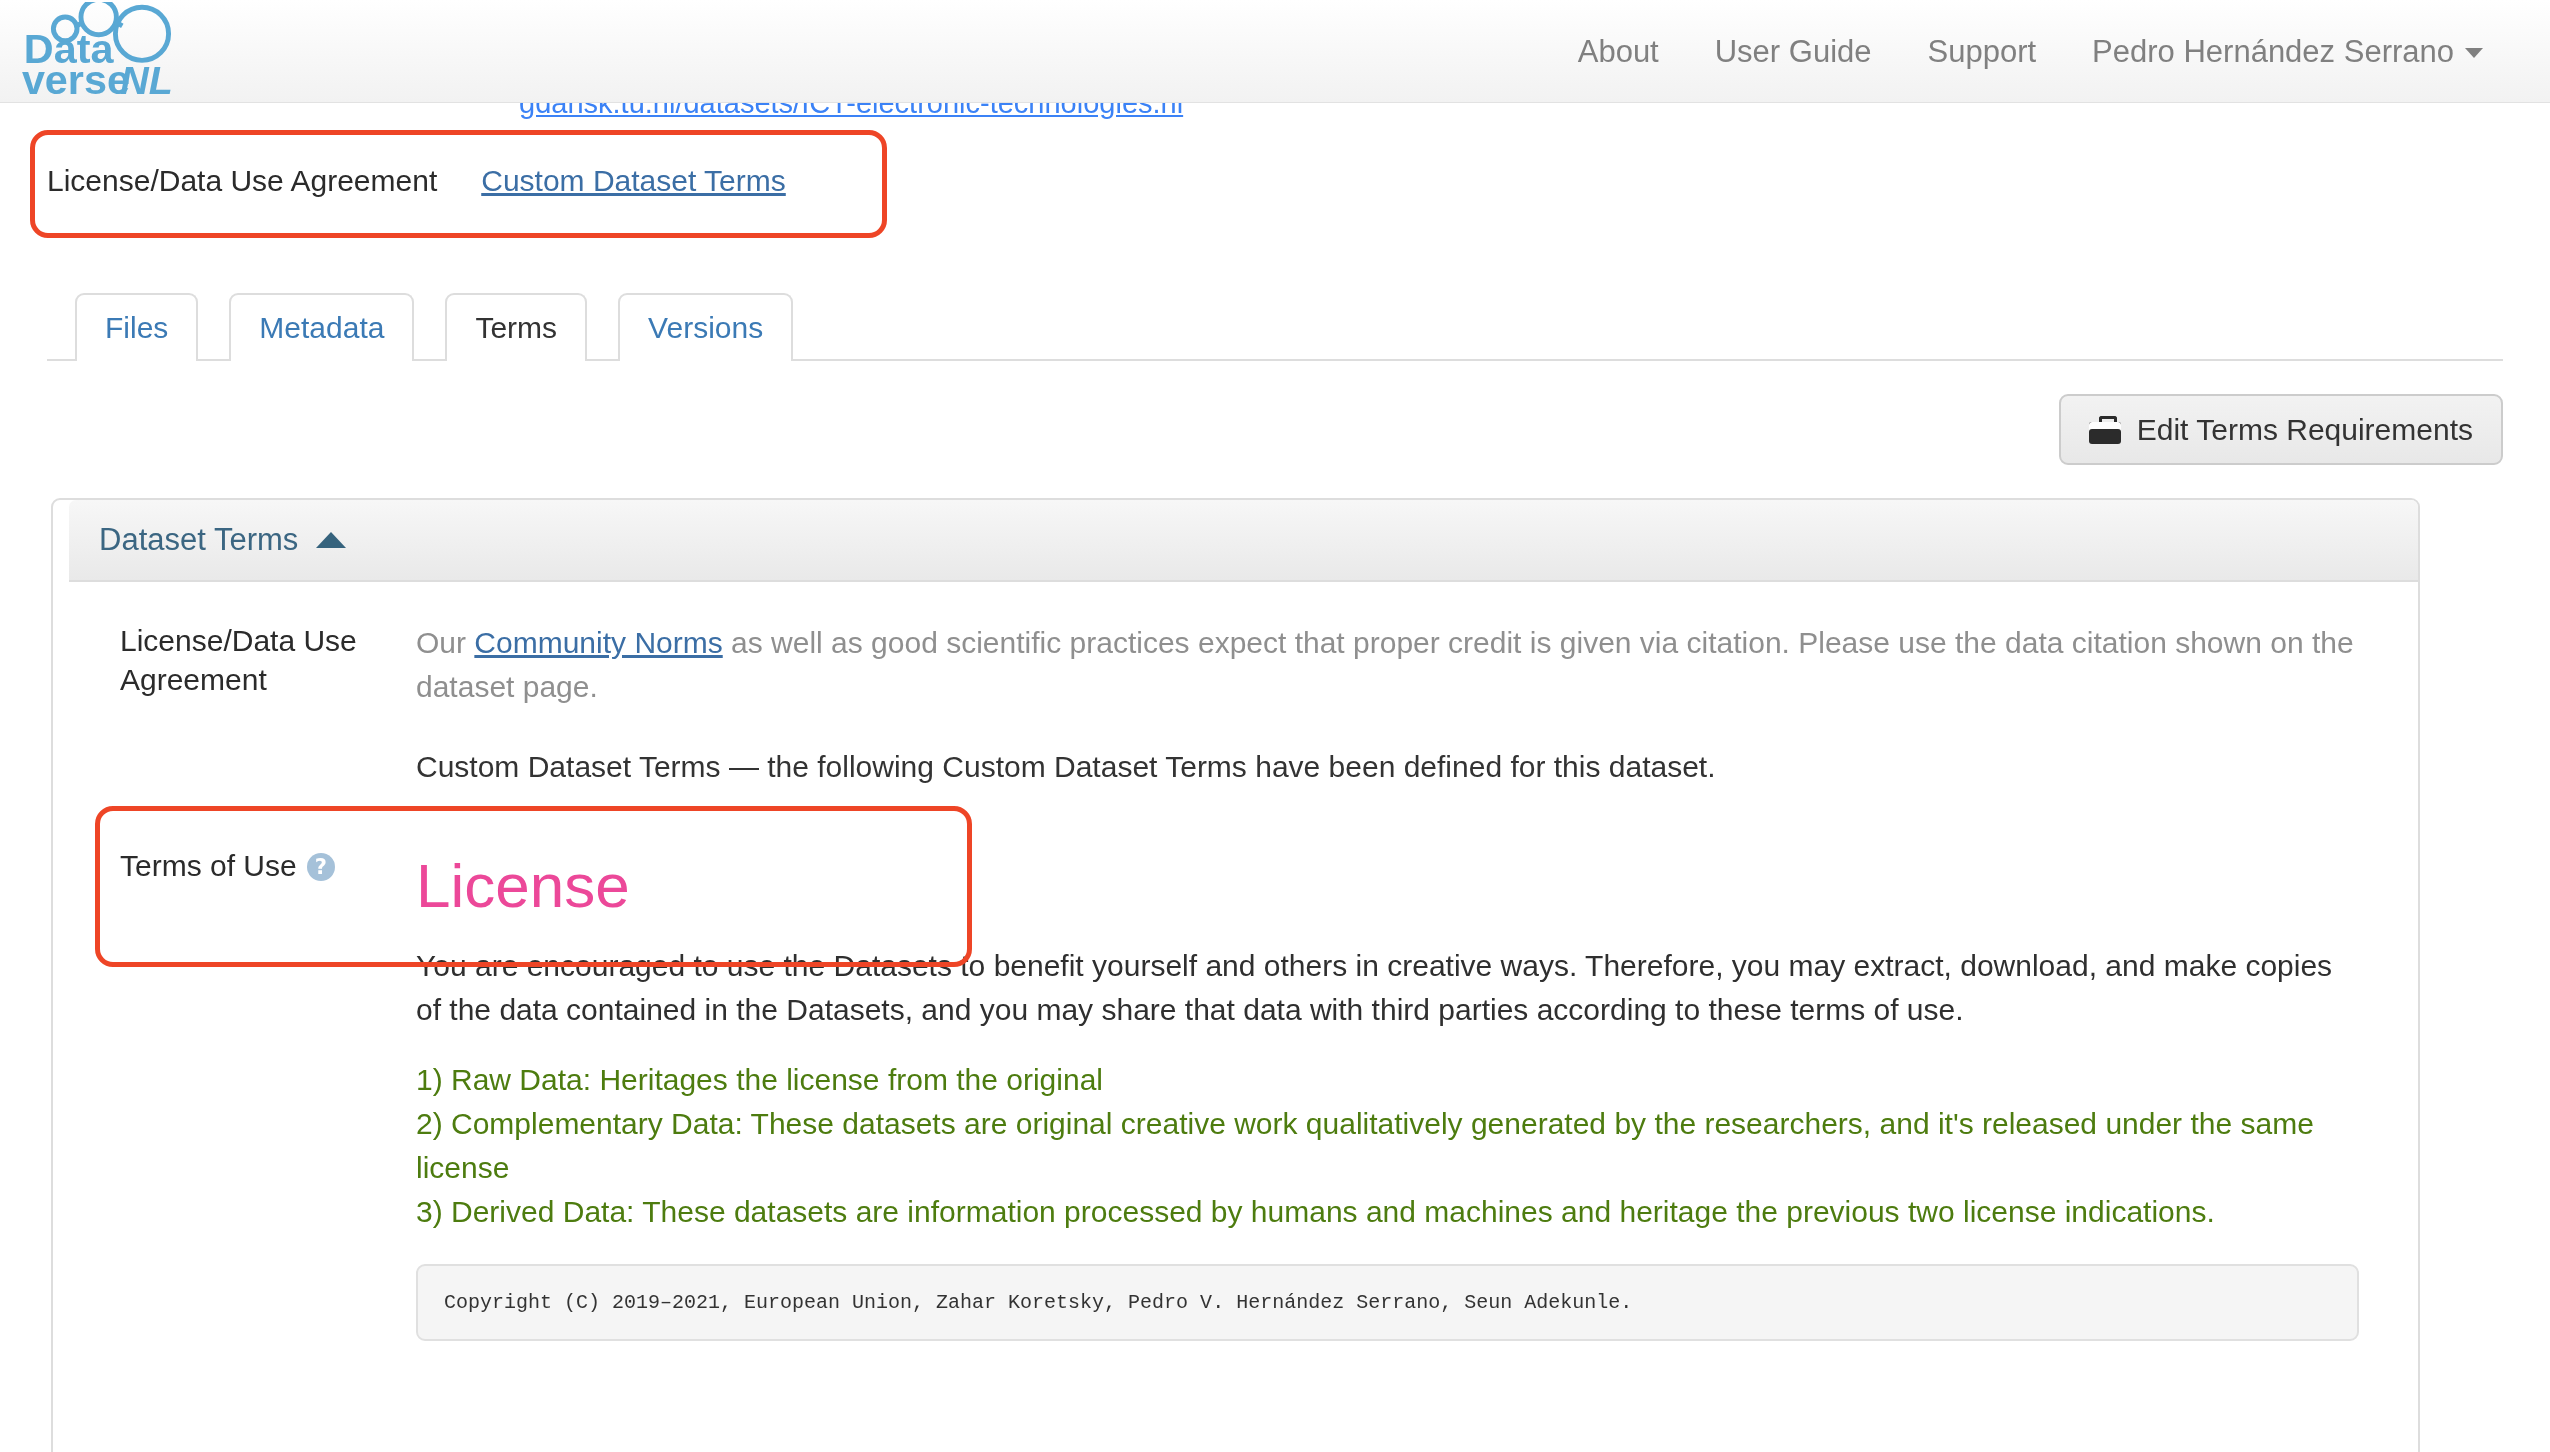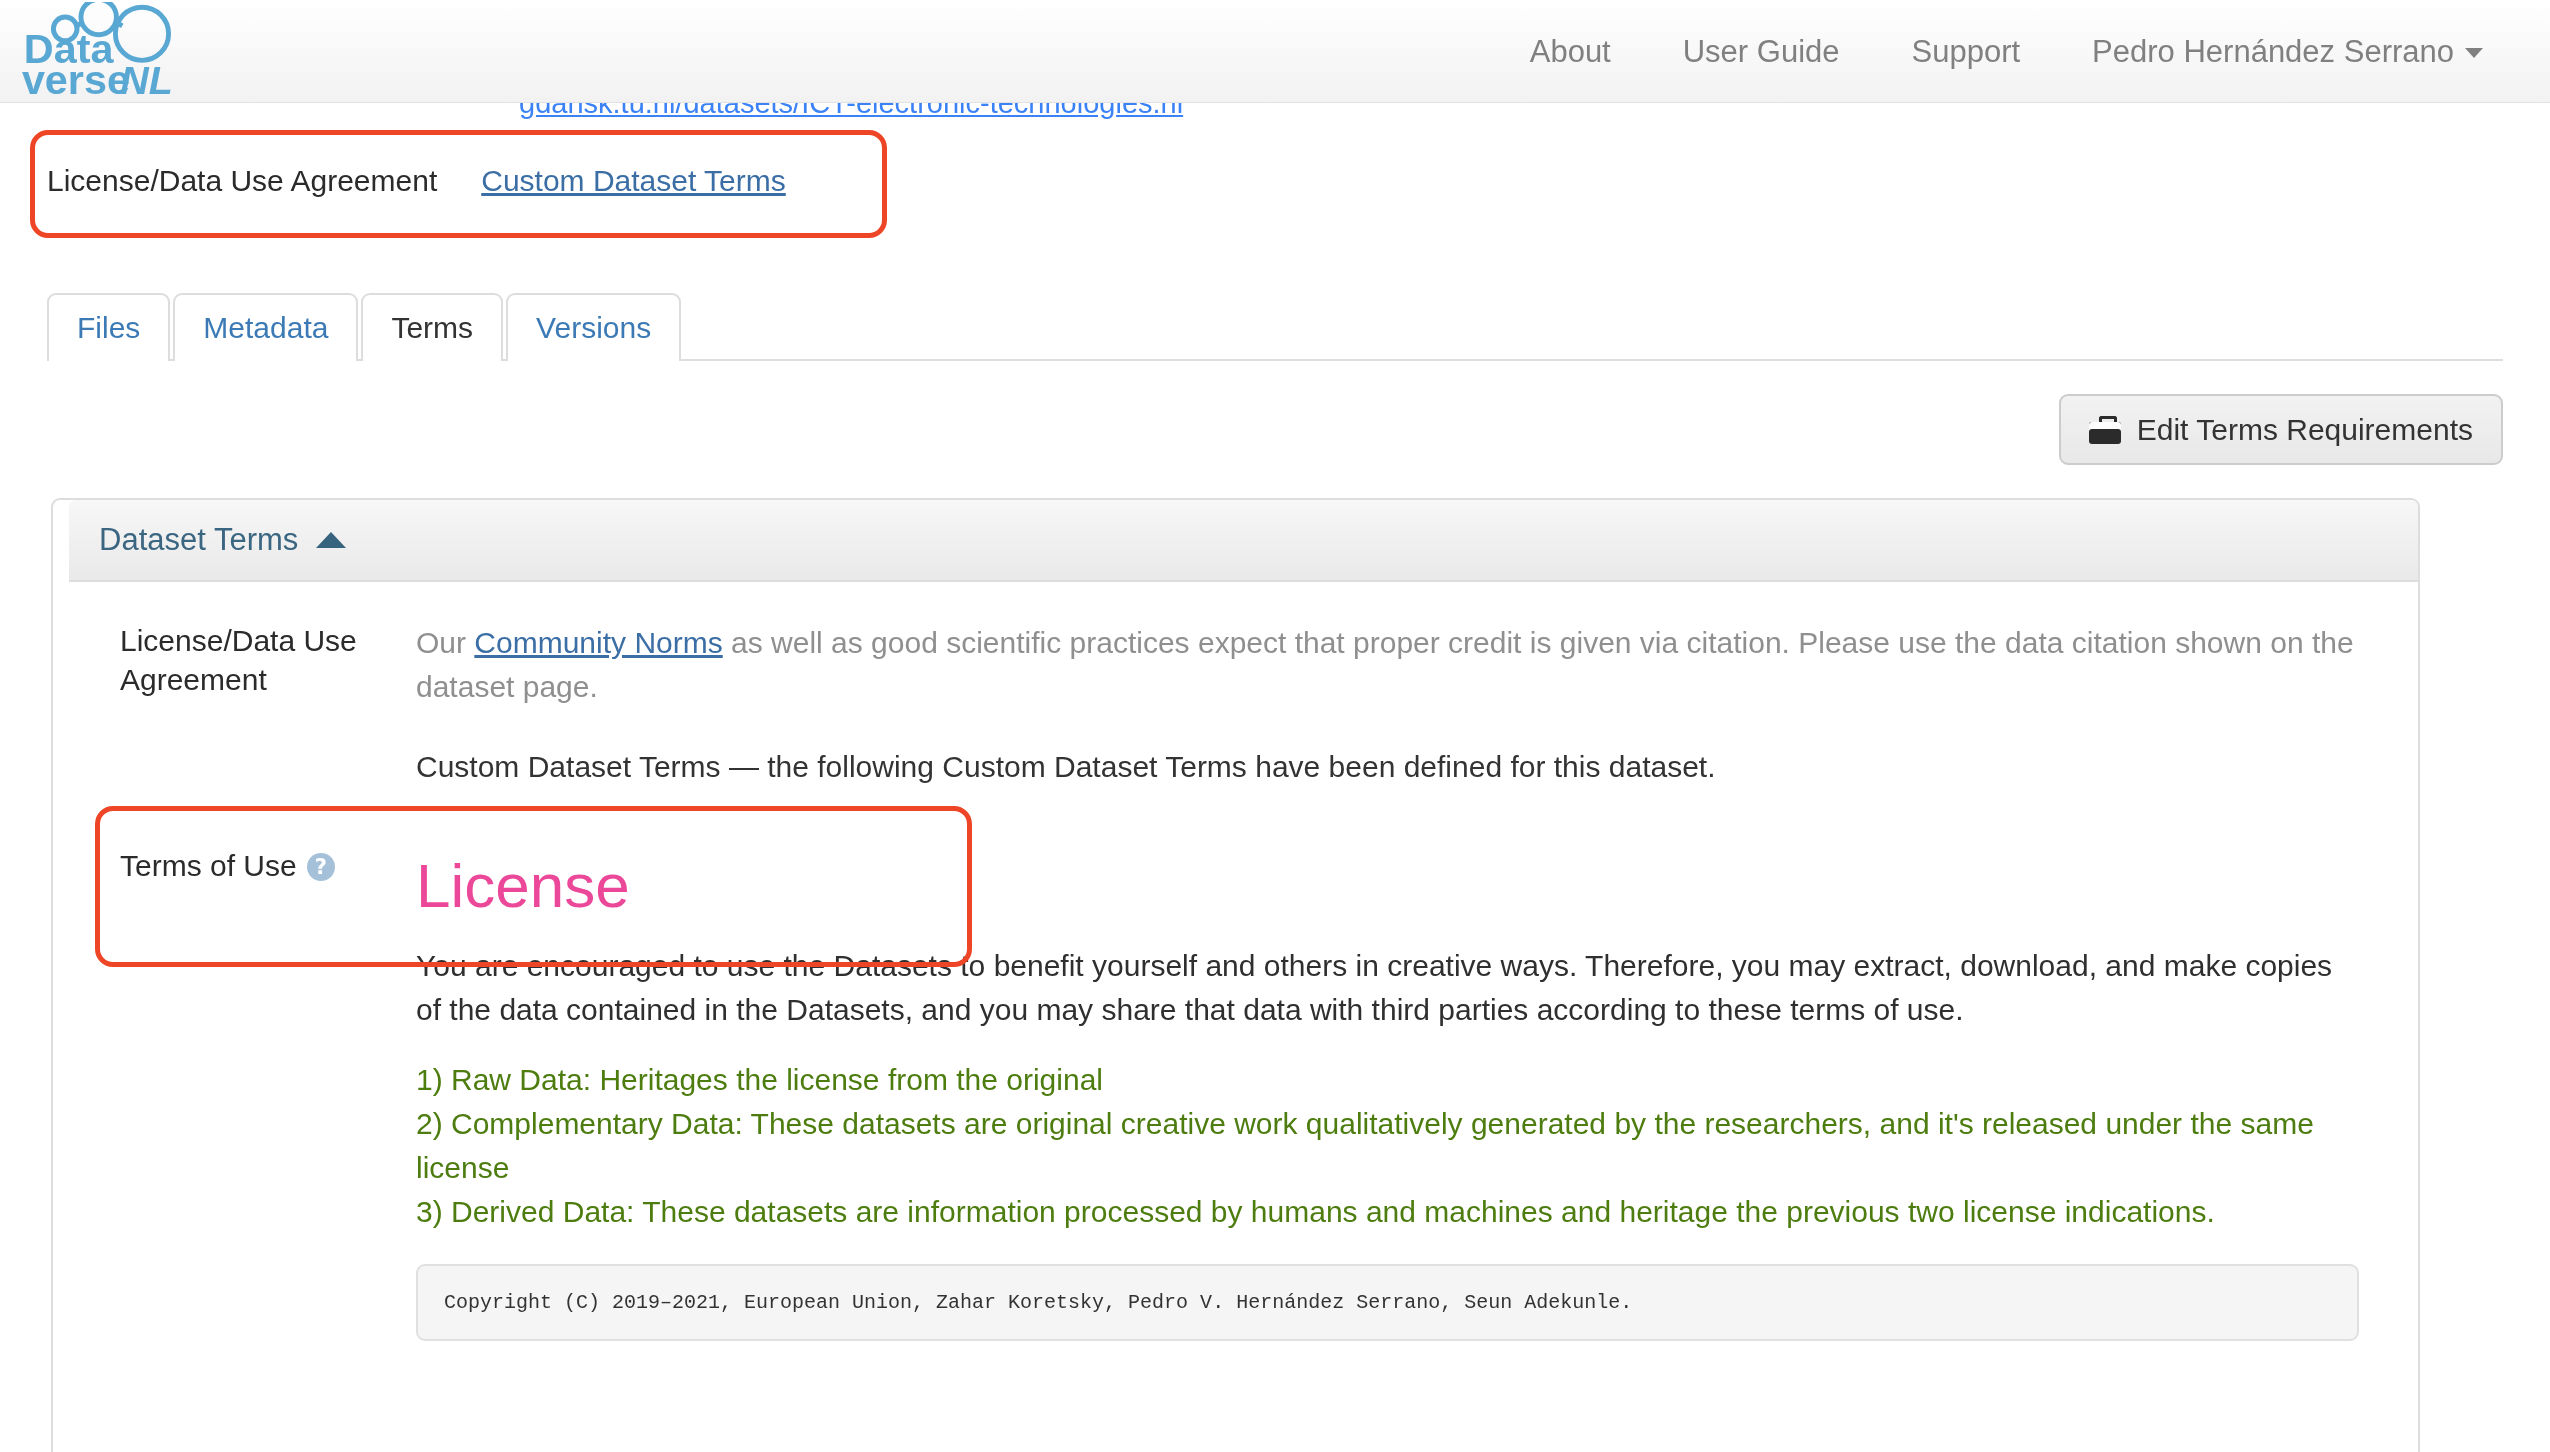--- a/index.html
+++ b/index.html
@@ -26,21 +26,21 @@
     left: 14px; top: 2px;
     width: 256px; height: 99px;
   }
   .brand svg { display: block; }
   .navlinks {
     position: absolute;
     right: 39px; top: 0;
     height: 103px;
     display: flex;
     align-items: center;
-    gap: 16px;
+    gap: 0px;
   }
   .navlink {
     color: #808080;
     font-size: 31px;
     padding: 0 28px;
     text-decoration: none;
     white-space: nowrap;
     cursor: pointer;
   }
   .caret-down {
@@ -112,20 +112,21 @@
     color: #3b7ab5;
     padding: 15px 28px 14px 28px;
     margin-right: 3px;
     border: 2px solid #dddddd;
     border-bottom: none;
     border-radius: 9px 9px 0 0;
     background: #ffffff;
     line-height: 1.22;
     cursor: pointer;
     white-space: nowrap;
+    margin-left: 28px;
   }
   .tab.active {
     color: #333333;
     border-color: #dddddd;
     background: #ffffff;
     z-index: 3;
   }
   .tab.active::after {
     content: "";
     position: absolute;

